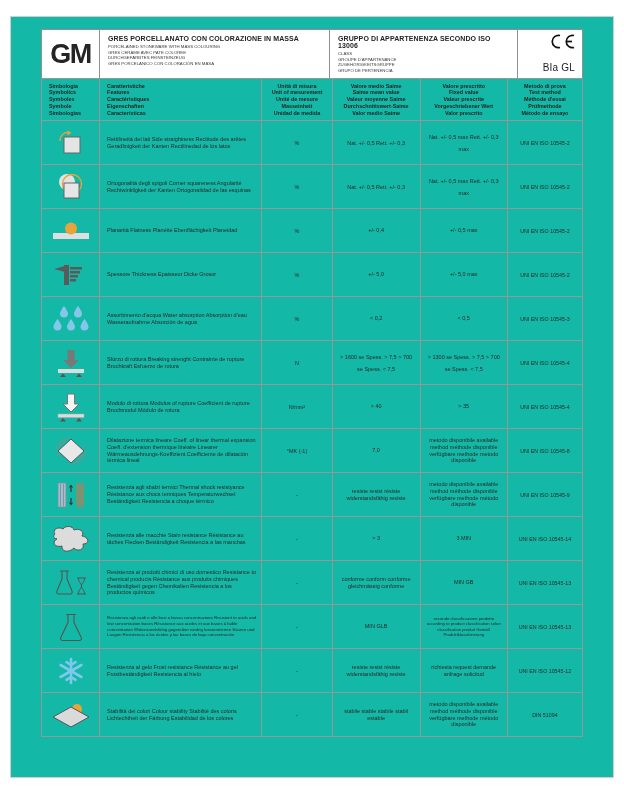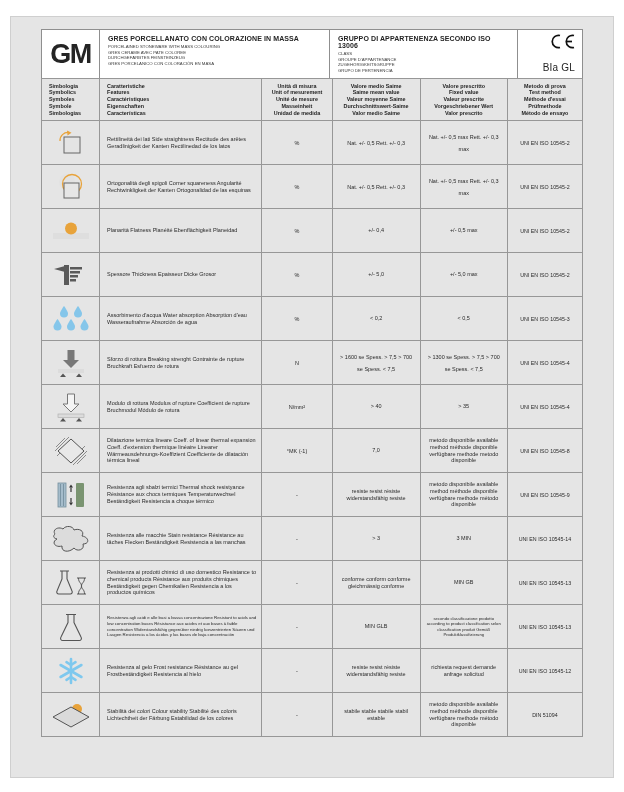--- a/index.html
+++ b/index.html
@@ -1,19 +1,19 @@
 <!DOCTYPE html>
 <html style="--orange: #E8A33B; --water: #85C6EA; --frost: #7EC8EE; --green: #7A9471; --steel: #A5BCCB;"><head>
 <meta charset="utf-8">
 <style>
   html,body{margin:0;padding:0}
   body{width:624px;height:792px;background:#fff;font-family:"Liberation Sans",sans-serif;color:#242424;position:relative;overflow:hidden}
   :root{--orange:#E8A33B;--water:#85C6EA;--frost:#7EC8EE;--green:#7A9471;--steel:#A5BCCB}
 
-  .frame{position:absolute;left:10px;top:16px;width:602px;height:760px;border:1px solid #cfcfcf;background:#e5e5e5}
+  .frame{position:absolute;left:10px;top:16px;width:602px;height:760px;border:1px solid #cfcfcf;background:#14b8a6}
   .sheet{position:absolute;left:30px;top:12px;width:542px}
 
   
   .head-band{display:grid;grid-template-columns:58px 230px 188px 64px;border:1px solid #8f8f8f;height:50px;background:#fff;box-sizing:border-box}
   .hcell{border-right:1px solid #8f8f8f;overflow:hidden;box-sizing:border-box}
   .hcell:last-child{border-right:none}
   .logo-cell{display:flex;align-items:center;justify-content:center;font-weight:bold;font-size:27px;letter-spacing:-1.5px}
   .title-cell{padding:5px 8px 3px 8px}
   .main-title{font-size:7px;font-weight:bold;letter-spacing:.1px;margin-bottom:2px}
   .subs{font-size:4.3px;line-height:5.5px;color:#3a3a3a}

